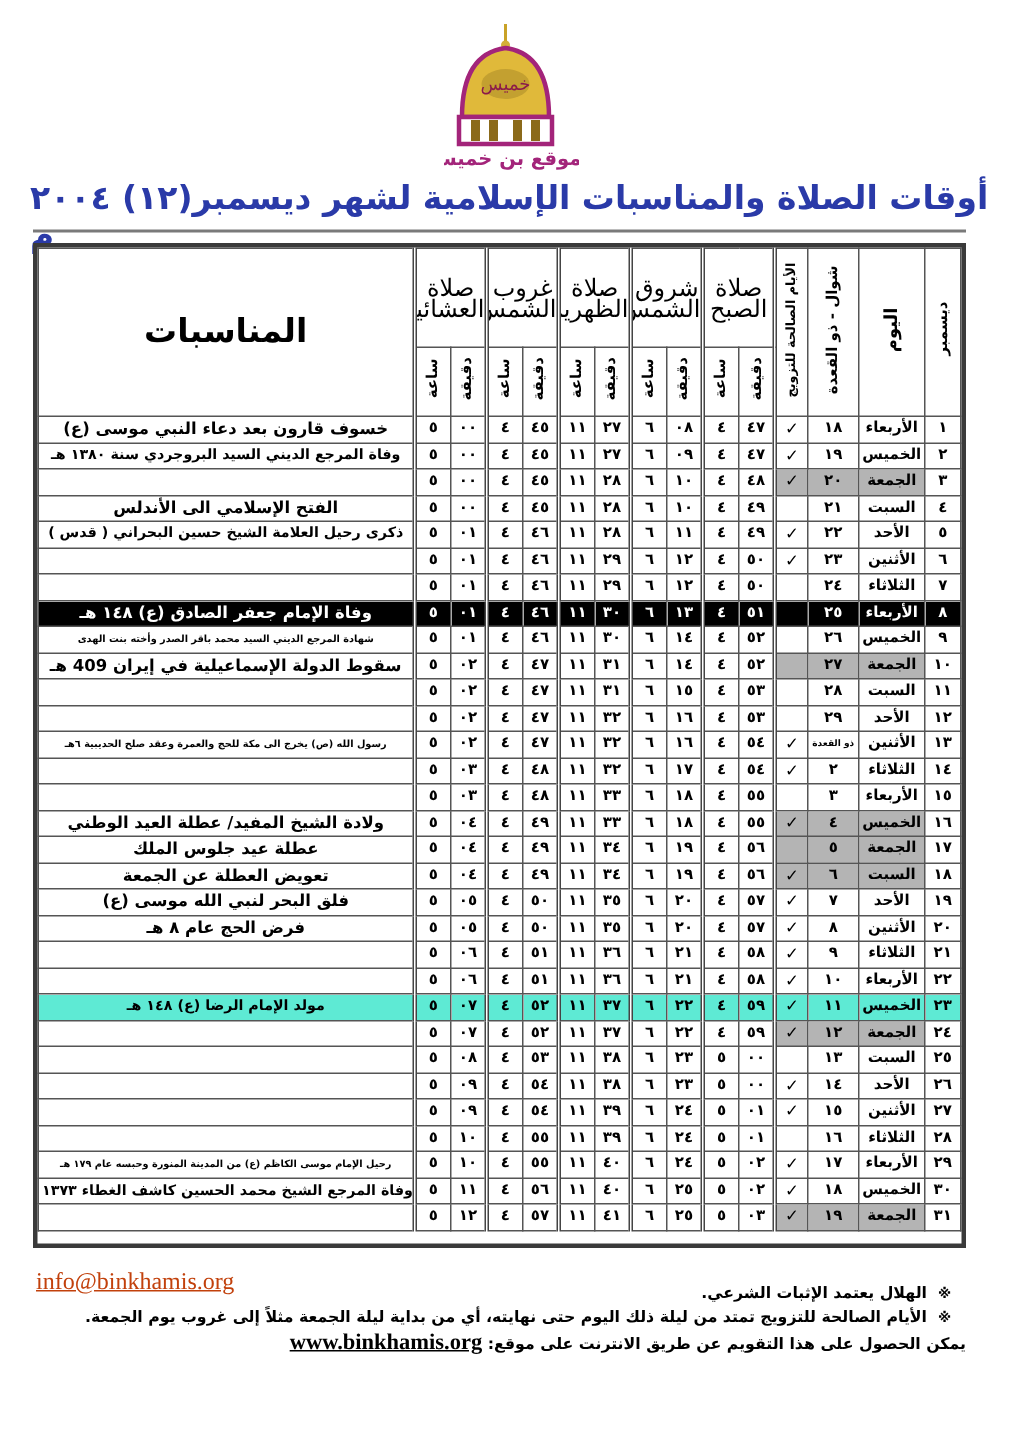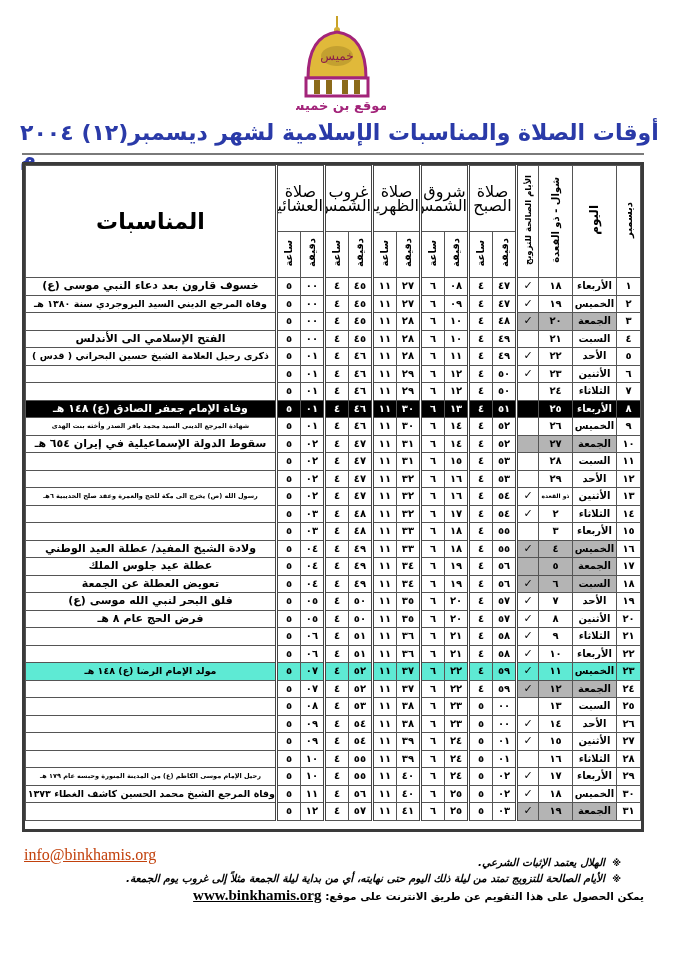--- a/index.html
+++ b/index.html
@@ -17,21 +17,21 @@
   .event{text-align:center;font-size:9.5px;direction:rtl;}
   .ev-big{font-size:11px;}
   .ev-small{font-size:6.5px;margin-top:35px;}
   tr.hl-gray td.g{background:#b4b4b4;}
   tr.hl-black td{background:#000;color:#fff;}
   tr.hl-orange td{background:#5eead4;}
   .check{font-size:11px;}
   .footer-email{position:absolute;left:24px;top:846px;font-family:"Liberation Serif",serif;font-size:16px;color:#c2410c;text-decoration:underline;}
   .notes{position:absolute;right:36px;top:855px;width:600px;direction:rtl;text-align:right;font-size:10.5px;font-weight:bold;}
   .notes .h{font-size:12px;margin-bottom:3px;}
-  .notes .li{margin-right:23px;line-height:15px;font-style:italic;}
+  .notes .li{margin-right:10px;line-height:15px;}
   .notes .li span.b{display:inline-block;width:16px;font-size:9px;}
   .notes .web{line-height:17px;}
   .notes .web a{font-family:"Liberation Serif",serif;font-size:15px;color:#000;text-decoration:underline;}
 </style>
 </head>
 <body>
 
 <div class="logo">
   <svg width="90" height="100" viewBox="0 0 90 100">
     <rect x="40" y="0" width="2" height="14" fill="#c9a227"></rect>
@@ -258,21 +258,21 @@
           <td class="">٥٢</td>
           <td class="sep-l">٤</td>
           <td class="">١٤</td>
           <td class="sep-l">٦</td>
           <td class="">٣١</td>
           <td class="sep-l">١١</td>
           <td class="">٤٧</td>
           <td class="sep-l">٤</td>
           <td class="">٠٢</td>
           <td class="sep-l">٥</td>
-          <td class="event ev-big">سقوط الدولة الإسماعيلية في إيران ٦٥٤ هـ</td>
+          <td class="event ev-big">سقوط الدولة الإسماعيلية في إيران 409 هـ</td>
         </tr>
         <tr>
           <td class="">١١</td>
           <td class="g">السبت</td>
           <td class="g">٢٨</td>
           <td class="g sep-l check"></td>
           <td class="">٥٣</td>
           <td class="sep-l">٤</td>
           <td class="">١٥</td>
           <td class="sep-l">٦</td>

